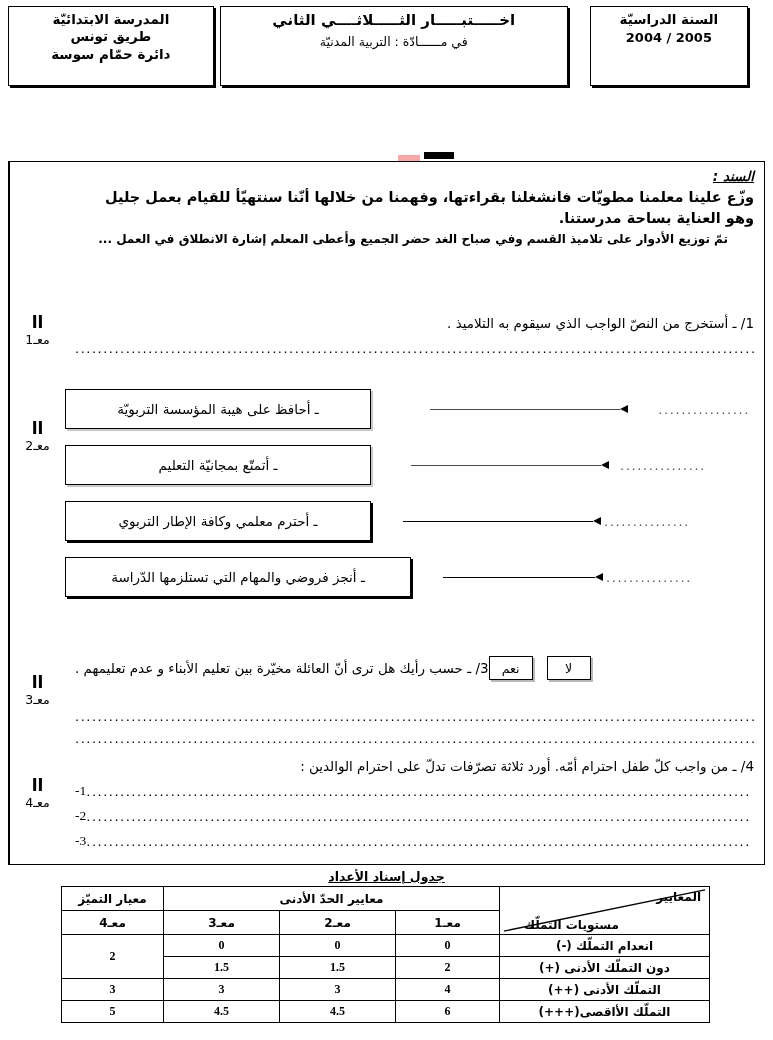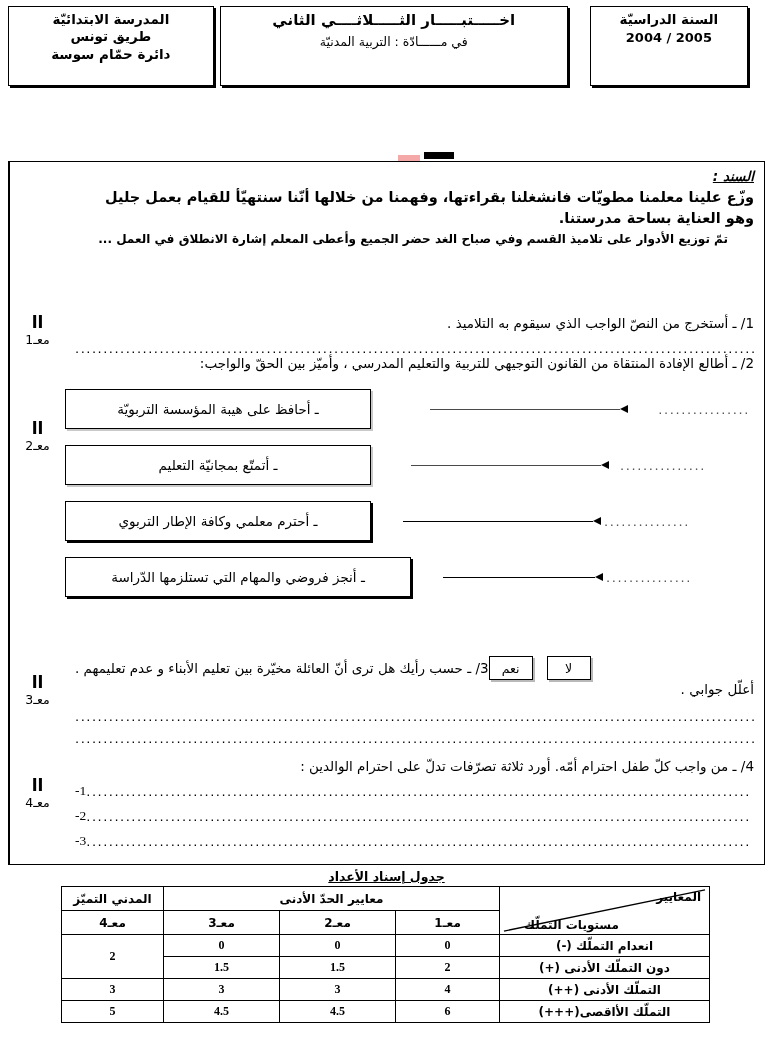--- a/index.html
+++ b/index.html
@@ -312,21 +312,20 @@
 
   <div class="body-main">
 
     <div class="sanad-title">السند :</div>
     <div class="sanad-p">وزّع علينا معلمنا مطويّات فانشغلنا بقراءتها، وفهمنا من خلالها أنّنا سنتهيّأ للقيام بعمل جليل وهو العناية بساحة مدرستنا.</div>
     <div class="sanad-p2">تمّ توزيع الأدوار على تلاميذ القسم وفي صباح الغد حضر الجميع وأعطى المعلم إشارة الانطلاق في العمل ...</div>
 
     <div class="pos q-line" style="top:152px; right:10px; left:10px;">1/ ـ أستخرج من النصّ الواجب الذي سيقوم به التلاميذ .</div>
     <div class="pos dots" style="top:180px; right:10px; left:10px;">................................................................................................................................</div>
 
-    <div class="pos q-line" style="top:192px; right:10px; left:10px;">2/ ـ أطالع الإفادة المنتقاة من القانون التوجيهي للتربية والتعليم المدرسي ، وأميّز بين الحقّ والواجب:</div>
 
     <div class="match-row" style="top:226px;justify-content:space-between;">
       <div class="match-box">ـ أحافظ على هيبة المؤسسة التربويّة</div>
       <div class="arrow-wrap">
         <div class="arrow-head"></div>
         <div class="arrow-line" style="width:190px;"></div>
       </div>
       <div class="match-dots">................</div>
     </div>
 
@@ -355,21 +354,20 @@
         <div class="arrow-line thick" style="width:152px;"></div>
       </div>
       <div class="match-dots">...............</div>
     </div>
 
     <div class="pos" style="top:494px; right:10px; left:10px; display:flex; flex-direction:row-reverse; align-items:center;">
       <span class="q-line">3/ ـ حسب رأيك هل ترى أنّ العائلة مخيّرة بين تعليم الأبناء و عدم تعليمهم .</span>
       <span class="yn-box" style="margin-right:14px;">نعم</span>
       <span class="yn-box" style="margin-right:42px;">لا</span>
     </div>
-    <div class="pos q-line" style="top:518px; right:10px; left:10px;">أعلّل جوابي .</div>
     <div class="pos dots" style="top:548px; right:10px; left:10px;">..............................................................................................................................................</div>
     <div class="pos dots" style="top:570px; right:10px; left:10px;">..............................................................................................................................................</div>
 
     <div class="pos q-line" style="top:595px; right:10px; left:10px;">4/ ـ من واجب كلّ طفل احترام أمّه. أورد ثلاثة تصرّفات تدلّ على احترام الوالدين :</div>
 
     <div class="pos" style="top:620px; right:10px; left:10px; display:flex; flex-direction:row-reverse; align-items:center;">
       <span class="q-line" style="font-family:'Liberation Serif',serif;">1-</span>
       <span class="dots" style="flex:1; margin-right:4px;">.......................................................................................................................</span>
     </div>
     <div class="pos" style="top:645px; right:10px; left:10px; display:flex; flex-direction:row-reverse; align-items:center;">
@@ -422,21 +420,21 @@
   <tbody>
     <tr>
       <td rowspan="2" class="diag-cell">
         <svg viewBox="0 0 210 48" preserveAspectRatio="none">
           <line x1="4" y1="45" x2="206" y2="3" stroke="#000" stroke-width="1.4"></line>
         </svg>
         <span class="dg-top">المعايير</span>
         <span class="dg-bot">مستويات التملّك</span>
       </td>
       <td colspan="3">معايير الحدّ الأدنى</td>
-      <td>المدني التميّز</td>
+      <td>معيار التميّز</td>
     </tr>
     <tr>
       <td>معـ1</td>
       <td>معـ2</td>
       <td>معـ3</td>
       <td>معـ4</td>
     </tr>
 
     <tr>
       <td class="lbl-cell">انعدام التملّك (-)</td>

